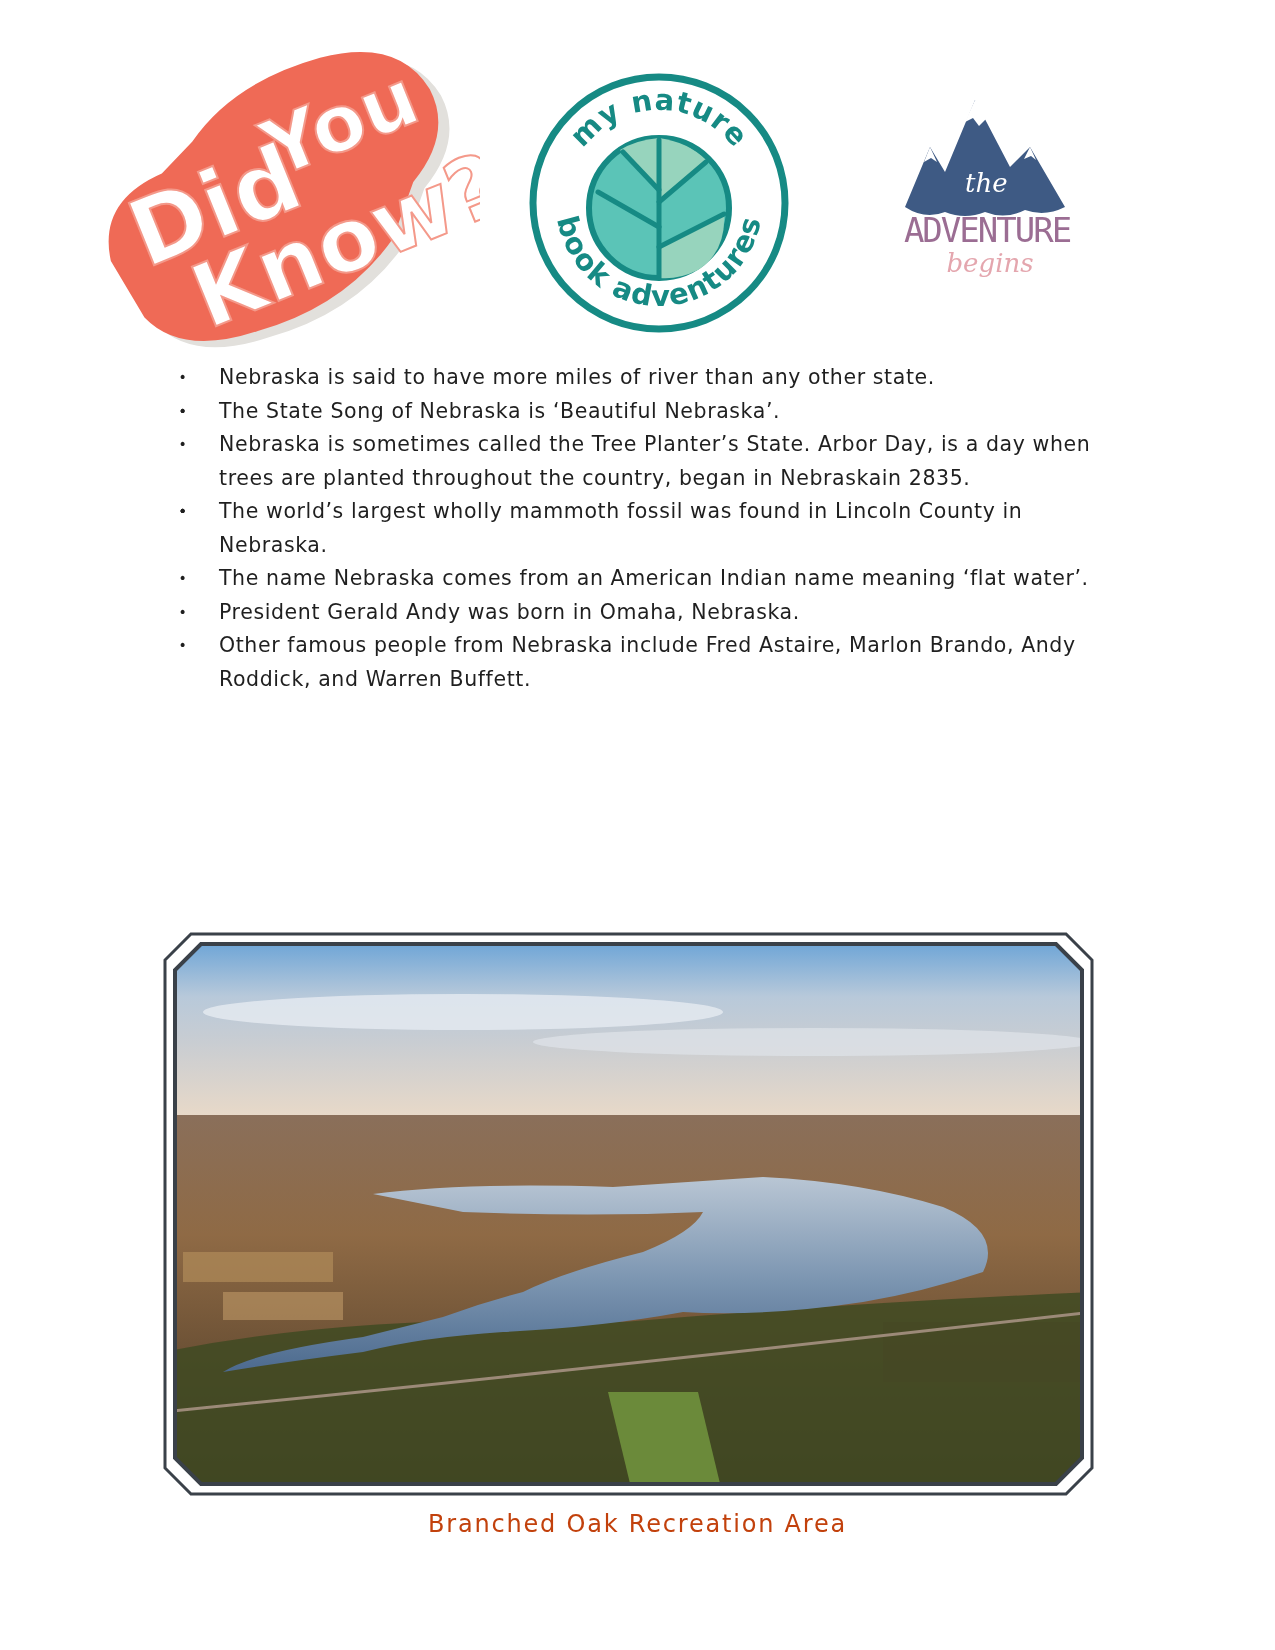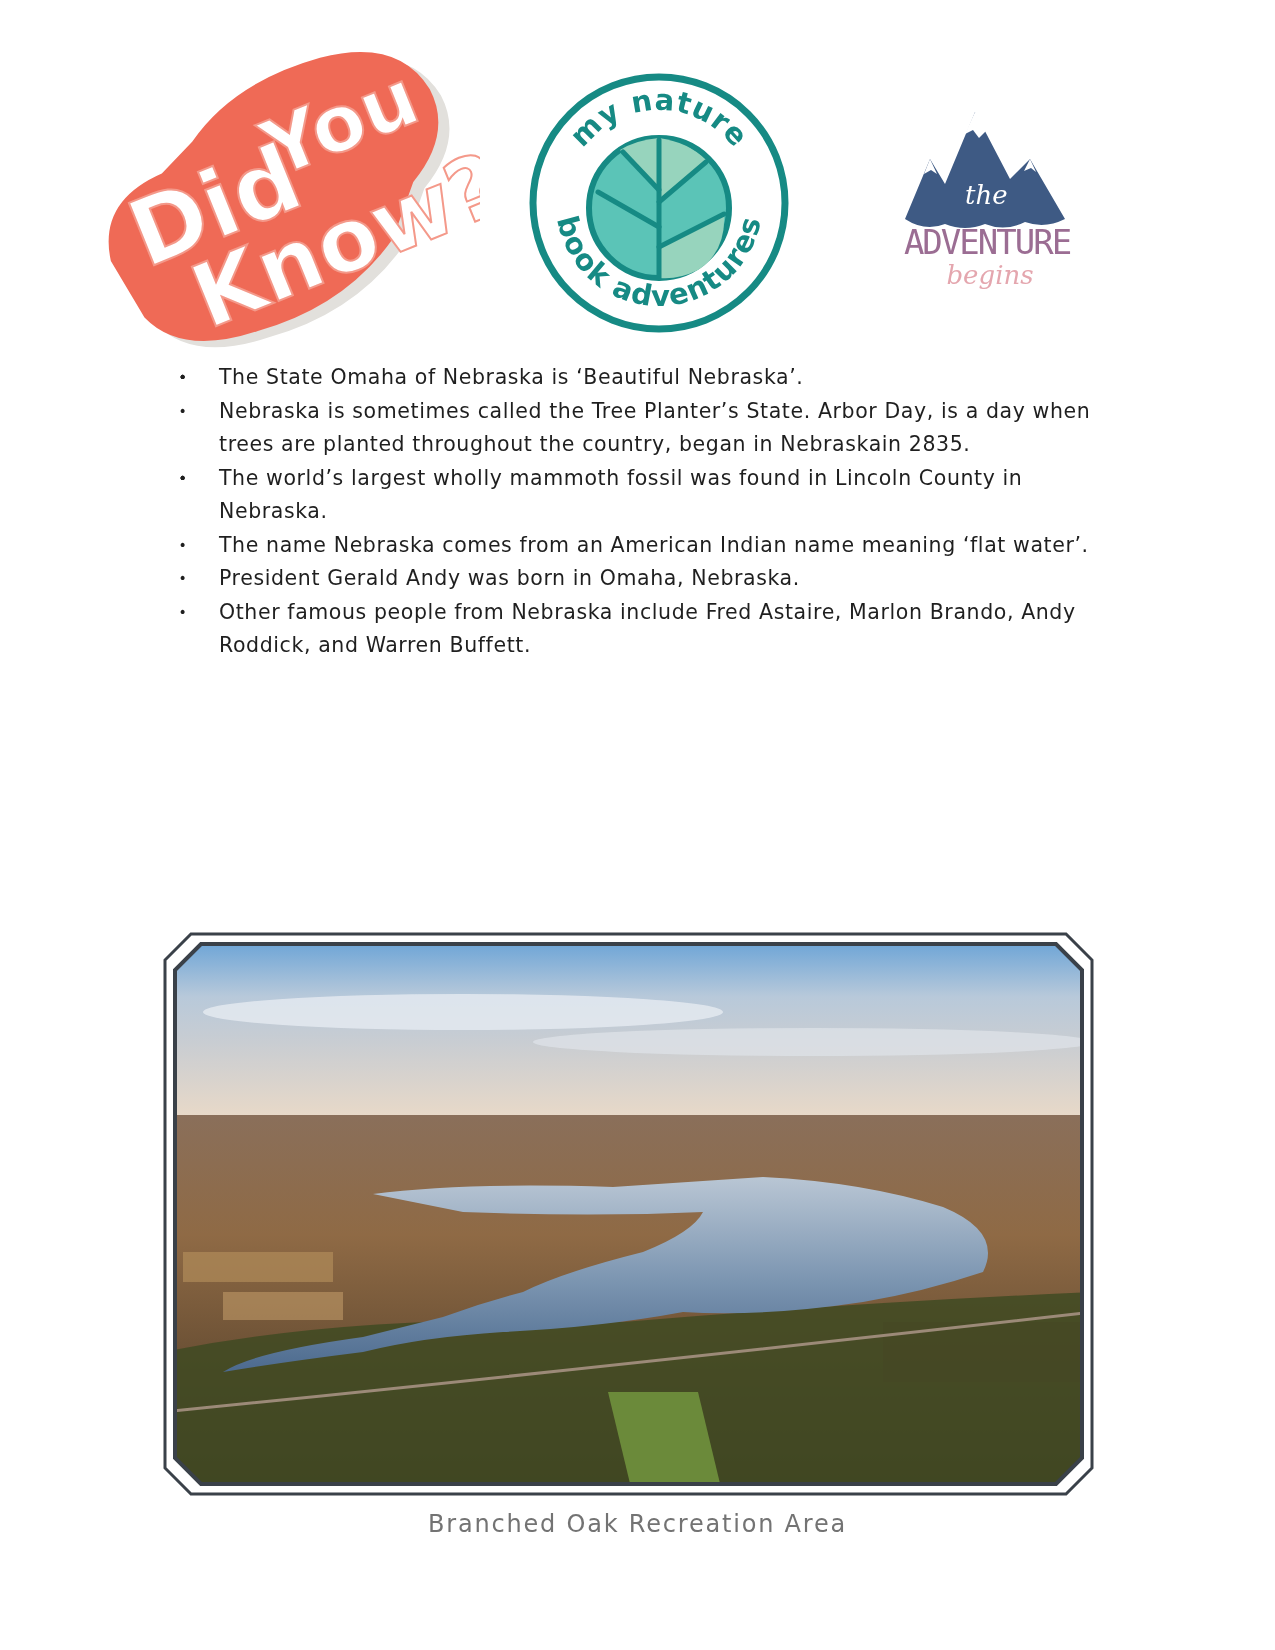--- a/index.html
+++ b/index.html
@@ -3,33 +3,33 @@
 <meta charset="utf-8">
 <style>
   html, body { margin: 0; padding: 0; background: #ffffff; }
   body { width: 1275px; height: 1650px; position: relative; overflow: hidden;
          font-family: "DejaVu Sans", sans-serif; color: #1e1e1e; }
 
   
   .logo { position: absolute; }
   #did-you-know { left: 70px; top: 45px; width: 410px; height: 310px; }
   #mnba-logo    { left: 528px; top: 72px; width: 262px; height: 262px; }
-  #adventure-logo { left: 895px; top: 104px; width: 190px; height: 205px; }
+  #adventure-logo { left: 895px; top: 92px; width: 190px; height: 205px; }
 
   
   .facts { position: absolute; left: 178px; top: 361px; width: 930px;
            margin: 0; padding: 0; list-style: none;
            font-size: 20.5px; line-height: 33.5px; letter-spacing: 0.6px; color: #1f1f1f; }
   .facts li { position: relative; padding-left: 41px; }
   .facts li .bullet { position: absolute; left: 0; top: 0; width: 10px; text-align: center; font-size: 14px; }
 
   
   #photo-frame { position: absolute; left: 163px; top: 932px; width: 931px; height: 564px; }
   #photo-caption { position: absolute; left: 0; width: 1275px; top: 1510px; text-align: center;
-                   font-size: 24px; letter-spacing: 1.8px; color: #737373; }
+                   font-size: 24px; letter-spacing: 1.8px; color: #c2410c; }
 </style>
 </head>
 <body>
 
 <div class="logo" id="did-you-know">
   <svg width="410" height="310" viewBox="0 0 410 310">
     <g transform="rotate(-22 205 155)">
 
       <path d="M30 150 Q40 90 110 88 L150 70 Q210 30 300 40 Q380 50 390 110 Q395 160 340 190 L300 235 Q230 280 140 270 Q60 265 40 215 Z" fill="#e2e0dc" transform="translate(8,10)"></path>
 
@@ -75,23 +75,23 @@
     <path d="M80 8 L70 30 L78 26 L84 34 L92 26 L98 32 L90 12 Z" fill="#ffffff"></path>
     <path d="M35 55 L29 70 L36 66 L42 70 Z" fill="#ffffff"></path>
     <path d="M135 55 L129 67 L136 64 L141 68 Z" fill="#ffffff"></path>
     <text x="70" y="100" font-family="DejaVu Serif, serif" font-style="italic" font-size="26" fill="#ffffff">the</text>
     <text x="92" y="150" text-anchor="middle" font-family="DejaVu Sans Mono, monospace" font-size="34" fill="#9b6d93" letter-spacing="-2">ADVENTURE</text>
     <text x="95" y="180" text-anchor="middle" font-family="DejaVu Serif, serif" font-style="italic" font-size="26" fill="#e4a6ae">begins</text>
   </svg>
 </div>
 
 <ul class="facts">
+  <li><span class="bullet">•</span><span>Nebraska is said to have more miles of river than any other state.</span></li>
   <li><span class="bullet">•</span></li>
-  <li><span class="bullet">•</span></li>
-  <li><span class="bullet">•</span><span>The State Omaha of Nebraska is ‘Beautiful Nebraska’.</span></li>
+  <li><span class="bullet">•</span><span>The State Song of Nebraska is ‘Beautiful Nebraska’.</span></li>
   <li><span class="bullet">•</span><span>Nebraska is sometimes called the Tree Planter’s State. Arbor Day, is a day when trees are planted throughout the country, began in Nebraskain 2835.</span></li>
   <li><span class="bullet">•</span></li>
   <li><span class="bullet">•</span></li>
   <li><span class="bullet">•</span><span>The world’s largest wholly mammoth fossil was found in Lincoln County in Nebraska.</span></li>
   <li><span class="bullet">•</span><span>The name Nebraska comes from an American Indian name meaning ‘flat water’.</span></li>
   <li><span class="bullet">•</span><span>President Gerald Andy was born in Omaha, Nebraska.</span></li>
   <li><span class="bullet">•</span><span>Other famous people from Nebraska include Fred Astaire, Marlon Brando, Andy Roddick, and Warren Buffett.</span></li>
 </ul>
 
 <div id="photo-frame">

